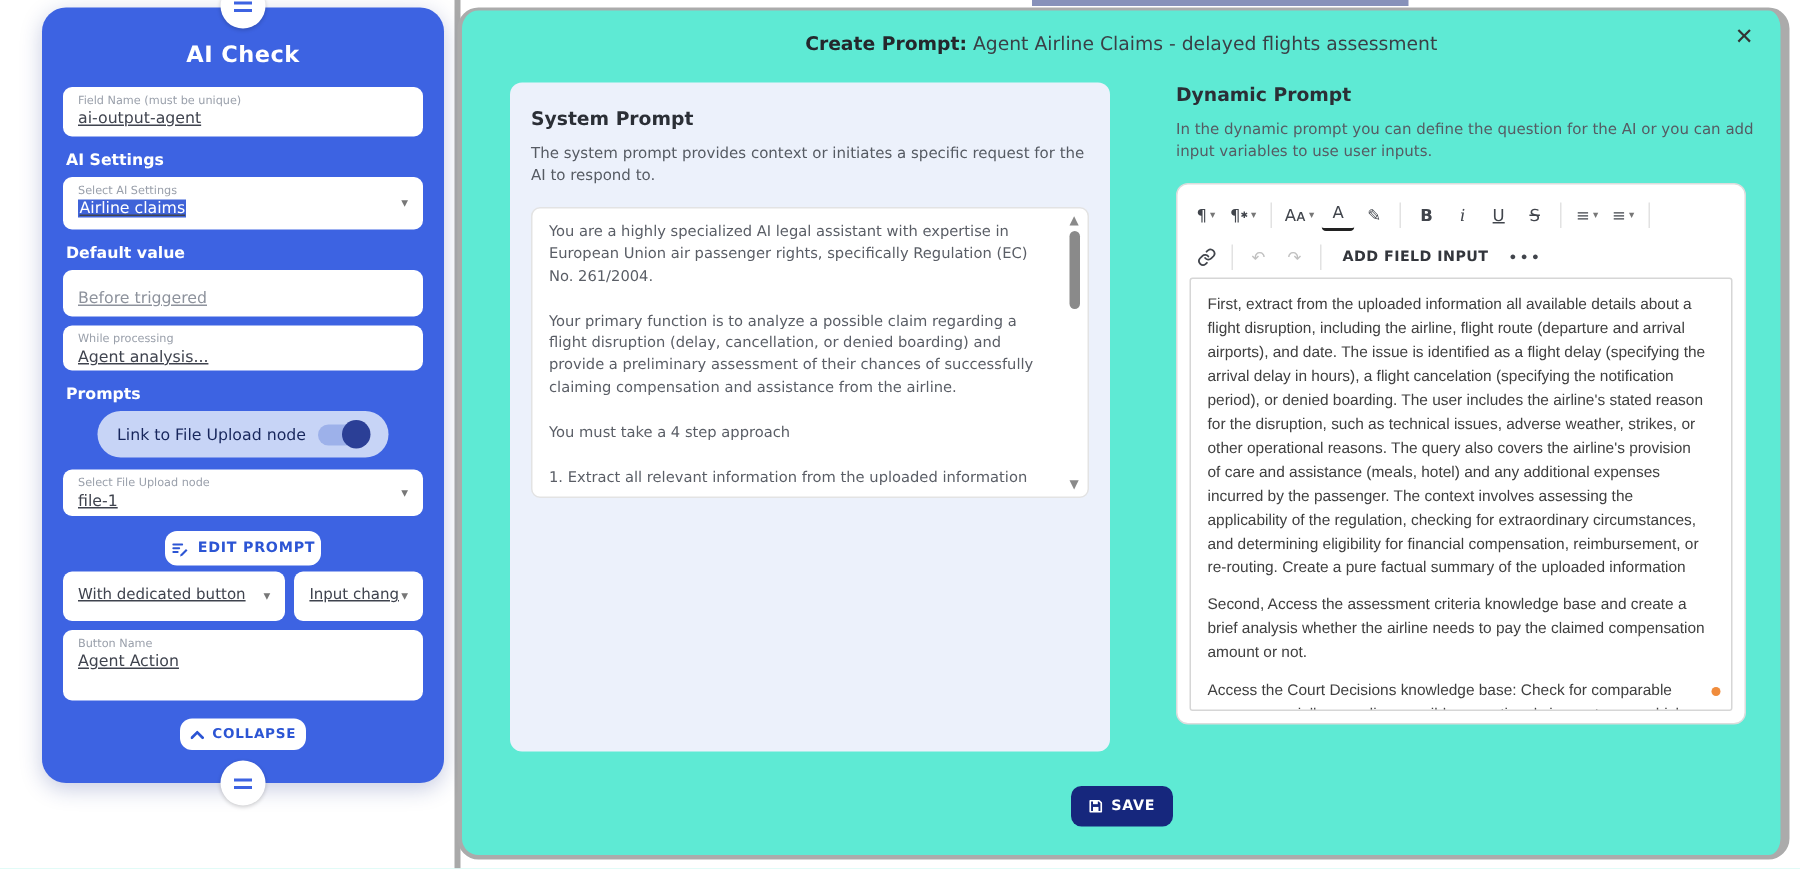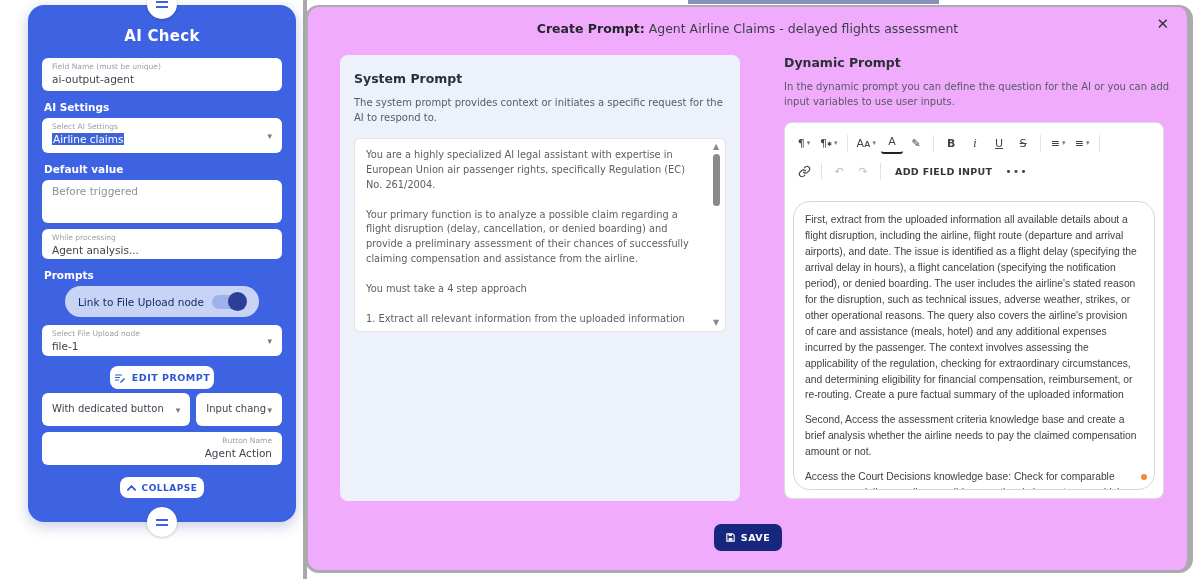--- a/index.html
+++ b/index.html
@@ -11,21 +11,21 @@
   .node-panel { position:absolute; left:28px; top:5px; width:268px; height:517px;
     background:#3d63e2; border-radius:16px; padding:0 14px; box-shadow:0 4px 14px rgba(30,50,140,.25); }
   .handle-circle { position:absolute; left:50%; transform:translateX(-50%);
     width:30px; height:30px; background:#ffffff; border-radius:50%;
     display:flex; align-items:center; justify-content:center; box-shadow:0 1px 3px rgba(0,0,0,.2); }
   .handle-circle.top { top:-16px; } .handle-circle.bottom { bottom:-15px; }
   .handle-lines { width:12px; height:7px; border-top:2px solid #3d63e2; border-bottom:2px solid #3d63e2; }
   .node-title { text-align:center; color:#ffffff; font-weight:bold; font-size:15px; margin:22px 0 13px; letter-spacing:.3px; }
   .fieldbox { background:#ffffff; border-radius:6px; padding:4px 10px 5px; margin-bottom:4px; position:relative; }
   .fieldbox .flabel { font-size:7.5px; color:#9aa0ab; line-height:1.3; }
-  .fieldbox .fvalue { font-size:10.5px; color:#3f434e; line-height:1.35; white-space:nowrap; overflow:hidden; }
+  .fieldbox .fvalue { font-size:10.5px; color:#3f434e; line-height:1.35; white-space:nowrap; overflow:hidden;text-decoration:underline; }
   .fieldbox .fvalue.placeholder { color:#8d929c; }
   .fieldbox .caret { position:absolute; right:10px; top:50%; transform:translateY(-50%); color:#777; font-size:9px; }
   .sel-highlight { background:#3f63d8; color:#ffffff; padding:0 1px; }
   .blue-heading { color:#ffffff; font-weight:bold; font-size:10.5px; margin:10px 2px 5px; }
   .toggle-pill { background:#c7d4f6; border-radius:16px; height:31px; width:194px; margin:2px auto 8px;
     display:flex; align-items:center; justify-content:center; gap:8px; cursor:pointer; }
   .toggle-pill .tlabel { font-size:10.5px; color:#17265c; }
   .switch { width:34px; height:14px; background:#9db1ea; border-radius:8px; position:relative; }
   .switch .knob { position:absolute; right:-1px; top:-3px; width:19px; height:19px; border-radius:50%; background:#2b3f96; }
   .white-btn { background:#ffffff; border:none; border-radius:8px; color:#2c55d4; font-weight:bold;
@@ -34,21 +34,21 @@
   .edit-btn { width:104px; height:23px; font-size:9.5px; margin:10px auto 4px; }
   .collapse-btn { width:84px; height:21px; font-size:9px; margin:12px auto 0; }
   .two-col { display:flex; gap:6px; }
   .two-col .col-l { width:156px; } .two-col .col-r { flex:1; }
 
   
   .vert-divider { position:absolute; left:303px; top:0; width:4px; height:579px; background:#a9a9a9; }
   .top-accent-bar { position:absolute; left:688px; top:0; width:251px; height:4px; background:#8791ba; z-index:5; }
 
   
-  .modal { position:absolute; left:305px; top:5px; width:888px; height:568px; background:#f0abfc;
+  .modal { position:absolute; left:305px; top:5px; width:888px; height:568px; background:#5eead4;
     border:2px solid #ababab; border-left-width:3px; border-right-width:6px; border-bottom-width:3px;
     border-radius:14px; z-index:2; }
   .modal-header { position:absolute; left:0; right:0; top:14px; text-align:center; font-size:12.5px; color:#3a3f46; }
   .modal-header b { color:#24272c; }
   .close-x { position:absolute; right:18px; top:10px; font-size:15px; color:#333; cursor:pointer; line-height:1; }
 
   .sys-panel { position:absolute; left:32px; top:48px; width:400px; height:446px; background:#ecf1fb;
     border-radius:8px; padding:16px 14px; }
   .panel-title { font-size:12.5px; font-weight:bold; color:#2b2f36; margin-bottom:9px; }
   .panel-desc { font-size:10px; color:#565b63; line-height:1.5; }
@@ -66,21 +66,21 @@
   .tb-row { display:flex; align-items:center; height:28px; gap:2px; }
   .tb-btn { min-width:22px; height:22px; display:flex; align-items:center; justify-content:center;
     font-size:11px; color:#41454c; cursor:pointer; border-radius:3px; padding:0 3px; }
   .tb-btn .caret-s { font-size:7px; color:#777; margin-left:2px; }
   .tb-btn.disabled { color:#c0c0c0; }
   .tb-div { width:1px; height:17px; background:#e2e2e2; margin:0 4px; }
   .tb-bold { font-weight:bold; } .tb-italic { font-style:italic; font-family:"DejaVu Serif", serif; }
   .tb-underline { text-decoration:underline; } .tb-strike { text-decoration:line-through; }
   .tb-colorA { border-bottom:2px solid #222; line-height:1; padding-bottom:1px; }
   .tb-addfield { font-size:9.5px; font-weight:bold; letter-spacing:.3px; color:#33363c; padding:0 8px; }
-  .dyn-textbox { position:relative; margin-top:16px; border:1px solid #d6d6d6; border-radius:17px;
+  .dyn-textbox { position:relative; margin-top:0; border:1px solid #d6d6d6; border-radius:2px;
     height:289px; padding:10px 16px 0 11px; overflow:hidden; }
   .dyn-text p { font-family:"Liberation Sans", sans-serif; font-size:10.3px; color:#3f3f3f;
     line-height:1.55; margin-bottom:9px; }
   .ai-dot { position:absolute; right:7px; bottom:9px; width:6px; height:6px; border-radius:50%; background:#f08c3c; }
 
   .save-btn { position:absolute; left:50%; transform:translateX(-50%); top:517px; width:68px; height:27px;
     background:#16277d; color:#ffffff; border:none; border-radius:7px; font-size:9.5px; font-weight:bold;
     letter-spacing:.5px; display:flex; align-items:center; justify-content:center; gap:5px; cursor:pointer;
     font-family:"DejaVu Sans", sans-serif; }
 
@@ -107,21 +107,21 @@
     </div>
 
     <div class="blue-heading">AI Settings</div>
     <div class="fieldbox" style="height:35px;">
       <div class="flabel">Select AI Settings</div>
       <div class="fvalue"><span class="sel-highlight">Airline claims</span></div>
       <span class="caret">▾</span>
     </div>
 
     <div class="blue-heading">Default value</div>
-    <div class="fieldbox" style="height:43px; display:flex; align-items:flex-start;">
+    <div class="fieldbox" style="height:31px; display:flex; align-items:flex-end;">
       <div class="fvalue placeholder">Before triggered</div>
     </div>
 
     <div class="fieldbox" style="height:30px; margin-top:6px;padding-left:10px;">
       <div class="flabel">While processing</div>
       <div class="fvalue">Agent analysis...</div>
     </div>
 
     <div class="blue-heading">Prompts</div>
     <div class="toggle-pill">
@@ -149,21 +149,21 @@
       <div class="col-l fieldbox" style="height:33px; display:flex; align-items:center; margin-bottom:0;">
         <div class="fvalue" style="font-size:10px;">With dedicated button</div>
         <span class="caret">▾</span>
       </div>
       <div class="col-r fieldbox" style="height:33px; display:flex; align-items:center; margin-bottom:0; padding-right:16px;">
         <div class="fvalue" style="font-size:10px;">Input chang</div>
         <span class="caret">▾</span>
       </div>
     </div>
 
-    <div class="fieldbox" style="height:33px; margin-top:6px;text-align:right;">
+    <div class="fieldbox" style="height:47px; margin-top:6px;">
       <div class="flabel">Button Name</div>
       <div class="fvalue">Agent Action</div>
     </div>
 
     <button class="white-btn collapse-btn">
       <svg class="icon-svg" width="9" height="6" viewBox="0 0 10 6">
         <path d="M1 5l4-4 4 4" stroke="#2c55d4" stroke-width="2" fill="none" stroke-linecap="round"></path>
       </svg>
       <span>COLLAPSE</span>
     </button>

